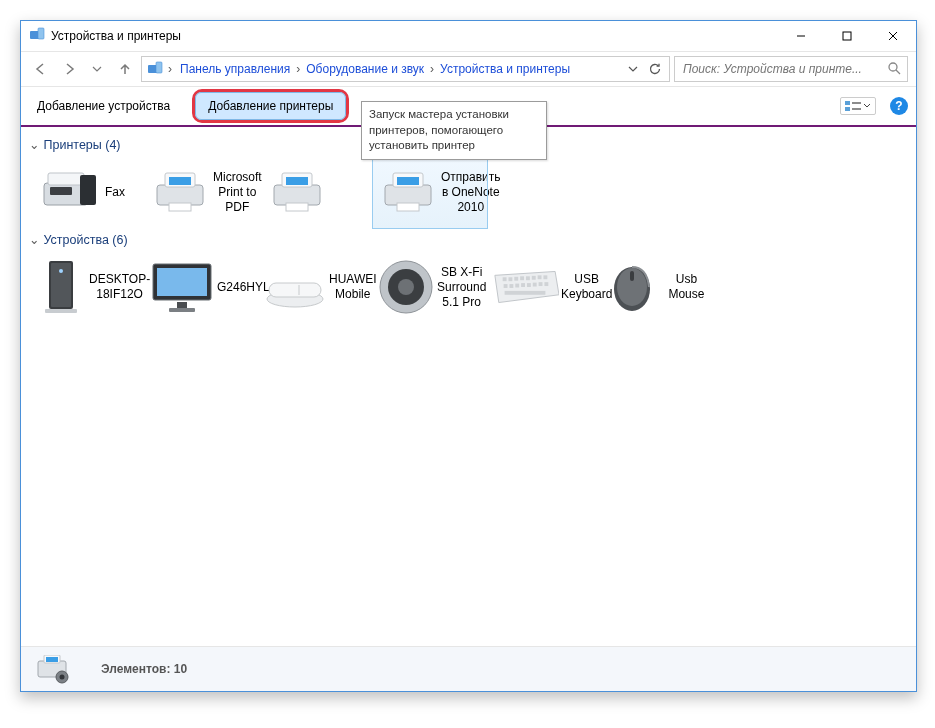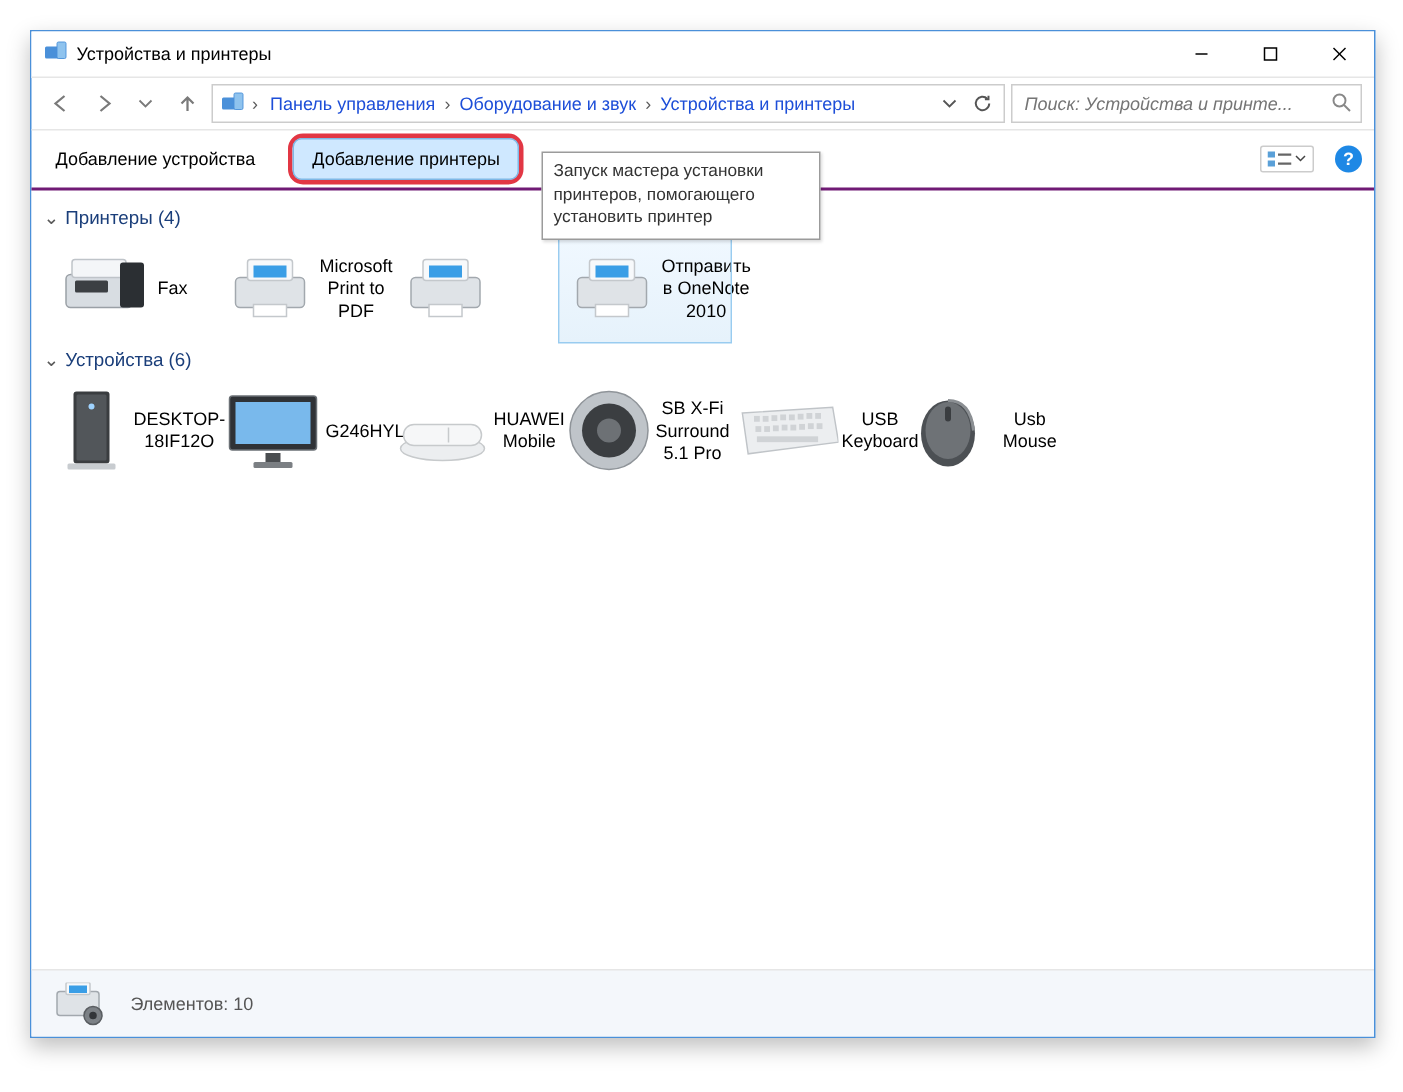--- a/index.html
+++ b/index.html
@@ -43,21 +43,21 @@
   .content { flex:1; overflow:auto; padding:6px 10px 10px 10px; background:#fff; }
   .grouphdr { display:flex; align-items:center; gap:4px; color:#1a3e7a; font-size:12.5px; margin:4px 0 6px -2px; cursor:default; }
   .grouphdr .chev { color:#5a5a5a; }
   .grid { display:flex; flex-wrap:wrap; }
   .item { width:106px; display:flex; align-items:center; text-align:center; padding:6px 4px 8px 4px; gap:2px; }
   .item .lbl { font-size:12px; line-height:1.25; color:#000; word-wrap:break-word; max-width:100%; }
   .item.selected { outline:1px solid #99ccf0; background:linear-gradient(#f0f8ff,#e6f2fb);justify-content:space-between; }
   .iconbox { width:68px; height:56px; display:flex; align-items:center; justify-content:center; }
 
   
-  .statusbar { height:44px; border-top:1px solid #e6e6e6; background:#f4f7fb; display:flex; align-items:center; padding:0 14px; gap:14px; font-size:12px; color:#333; }
+  .statusbar { height:44px; border-top:1px solid #e6e6e6; background:#f4f7fb; display:flex; align-items:center; padding:0 14px; gap:28px; font-size:12px; color:#333;font-weight:bold; }
   .statusbar .sicon { width:38px; height:32px; display:flex; align-items:flex-end; justify-content:center; }
 
   .count { color:#555; }
 </style>
 </head>
 <body>
 
 <div class="window">
   <div class="frame">
 

